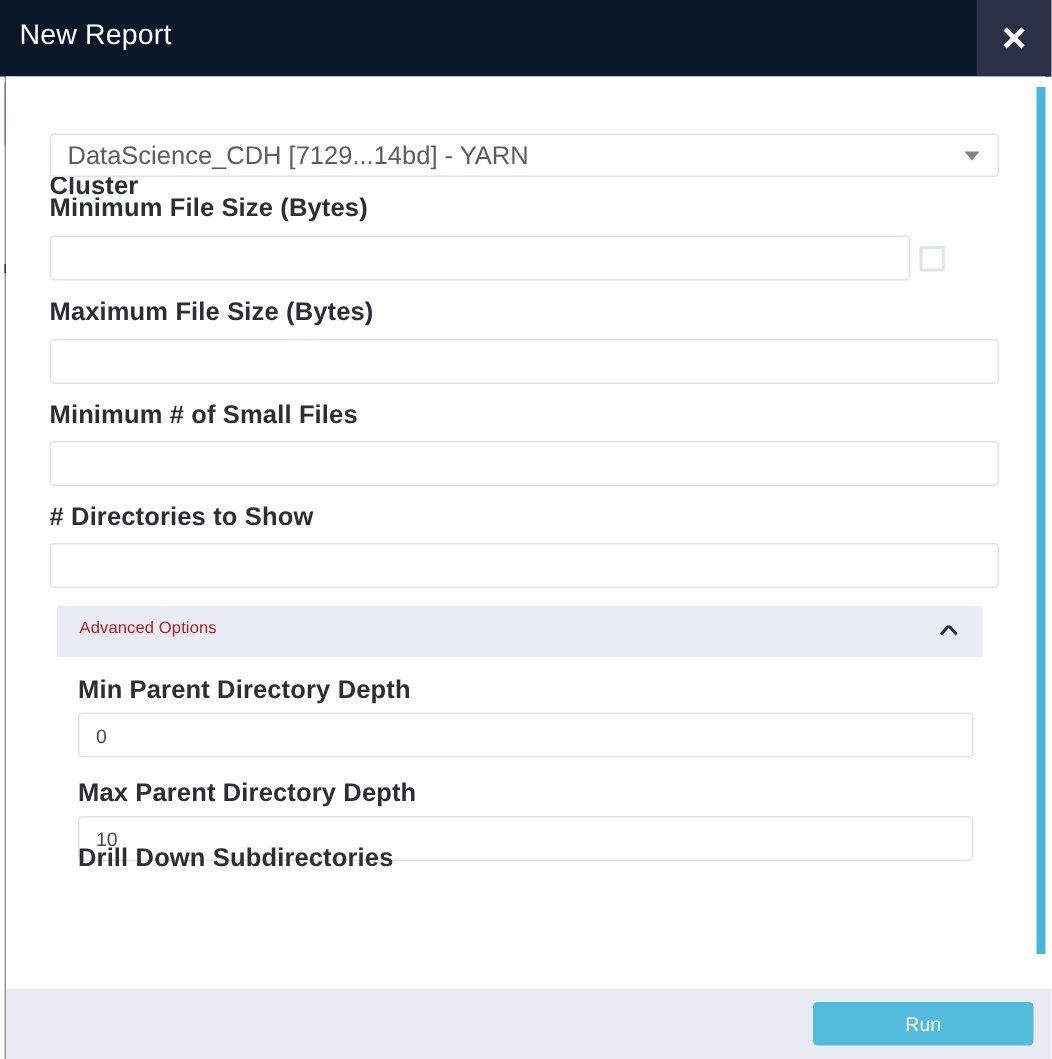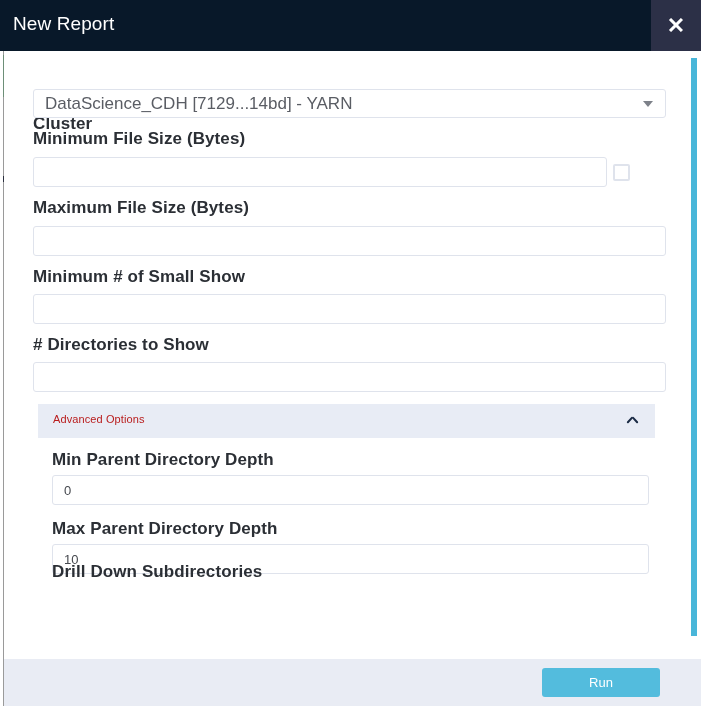--- a/index.html
+++ b/index.html
@@ -229,21 +229,21 @@
     left: 4px;
     top: 659px;
     width: 697px;
     height: 47px;
     background: #e9ecf4;
   }
   .run-button {
     position: absolute;
     left: 538px;
     top: 9px;
-    width: 118px;
+    width: 147px;
     height: 29px;
     background: #53bcdd;
     border: none;
     border-radius: 3px;
     color: #ffffff;
     font-family: "Liberation Sans", sans-serif;
     font-size: 13px;
     cursor: pointer;
     padding: 0;
   }
@@ -291,21 +291,21 @@
       <span class="select-caret-down-sm"></span>
     </div>
 
     <div class="field-label" style="left:29px; top:78px;">Minimum File Size (Bytes)</div>
     <input class="text-input" style="left: 29px; top: 106px; width: 574px; height: 30px;" value="" placeholder="">
     <div class="checkbox-box" style="left:609px; top:113px;"></div>
 
     <div class="field-label" style="left:29px; top:147px;">Maximum File Size (Bytes)</div>
     <input class="text-input" style="left: 29px; top: 175px; width: 633px; height: 30px;" value="" placeholder="">
 
-    <div class="field-label" style="left:29px; top:216px;">Minimum # of Small Show</div>
+    <div class="field-label" style="left:29px; top:216px;">Minimum # of Small Files</div>
     <input class="text-input" style="left: 29px; top: 243px; width: 633px; height: 30px;" value="" placeholder="">
 
     <div class="field-label" style="left:29px; top:284px;"># Directories to Show</div>
     <input class="text-input" style="left: 29px; top: 311px; width: 633px; height: 30px;" value="" placeholder="">
   </div>
 
   <div class="adv-header">
     <div class="adv-header-label">Advanced Options</div>
     <div class="chevron-up"></div>
   </div>

